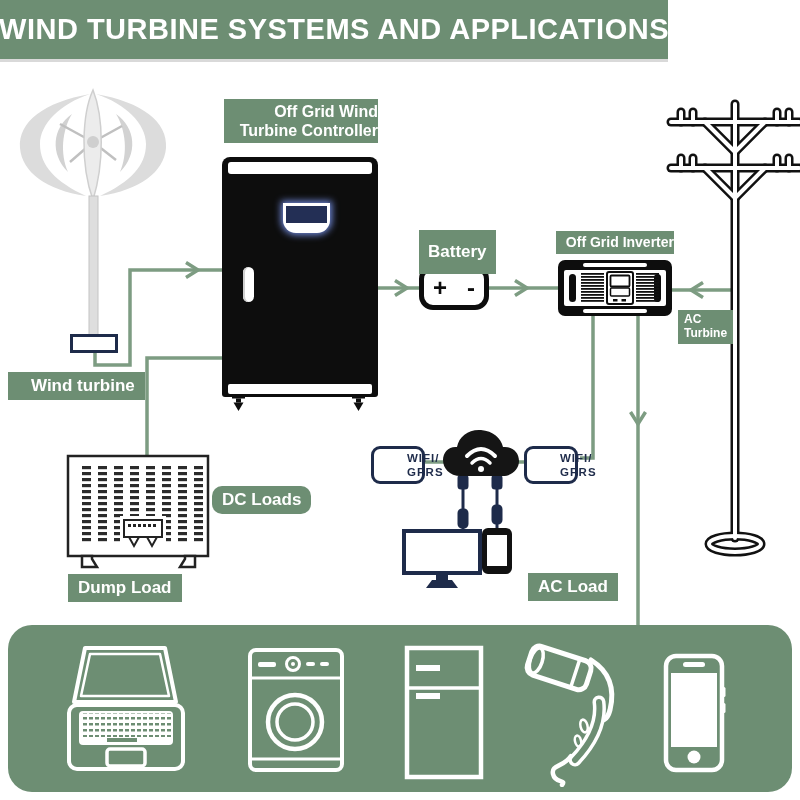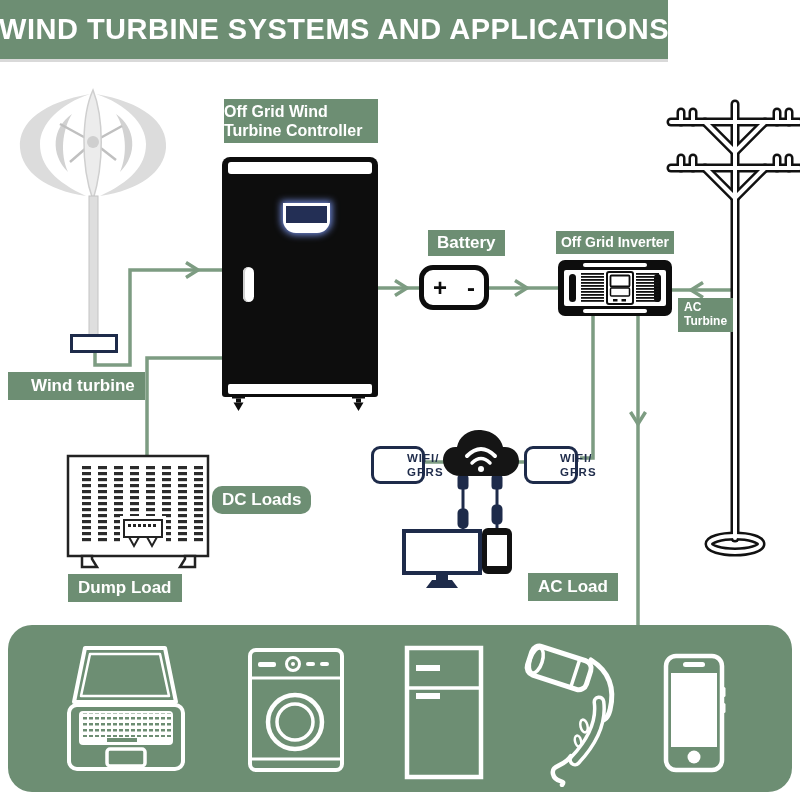--- a/index.html
+++ b/index.html
@@ -15,24 +15,24 @@
   
   .top-banner{position:absolute;left:0;top:0;width:668px;height:62px;
     background:var(--banner-green);border-bottom:3px solid #d9d9d9;
     display:flex;align-items:center;justify-content:center;z-index:4;}
   .top-banner h1{color:#fff;font-size:29px;font-weight:bold;letter-spacing:.5px;white-space:nowrap;}
 
   
   .glabel{position:absolute;background:var(--banner-green);color:#fff;font-weight:bold;
     z-index:3;line-height:1.2;}
   .lbl-17{font-size:17px;padding:4px 10px;}
-  .lbl-ctrl{left:224px;top:99px;width:154px;text-align:left;font-size:16px;padding:3px 0;}
-  .lbl-batt{left:419px;top:230px;font-size:17px;padding:3px 9px;margin-left:9px;}
-  .lbl-inv{left:556px;top:231px;width:118px;text-align:center;font-size:14px;padding:3px 0;}
-  .lbl-acbp{left:678px;top:298px;font-size:12px;padding:3px 6px;line-height:1.15;}
+  .lbl-ctrl{left:224px;top:99px;width:154px;text-align:right;font-size:16px;padding:3px 0;}
+  .lbl-batt{left:419px;top:230px;font-size:17px;padding:12px 9px;}
+  .lbl-inv{left:556px;top:231px;width:118px;text-align:right;font-size:14px;padding:3px 0;}
+  .lbl-acbp{left:678px;top:310px;font-size:12px;padding:3px 6px;line-height:1.15;}
   .lbl-wt{left:8px;top:372px;padding-left:23px;}
   .lbl-dc{left:212px;top:486px;border-radius:10px;}
   .lbl-dump{left:68px;top:574px;}
   .lbl-ac{left:528px;top:573px;}
 
   
   svg.lines{position:absolute;left:0;top:0;z-index:1;}
   .gline{stroke:var(--line-green);stroke-width:3.5;fill:none;stroke-linejoin:miter;}
 
   .gfx{position:absolute;z-index:2;}

